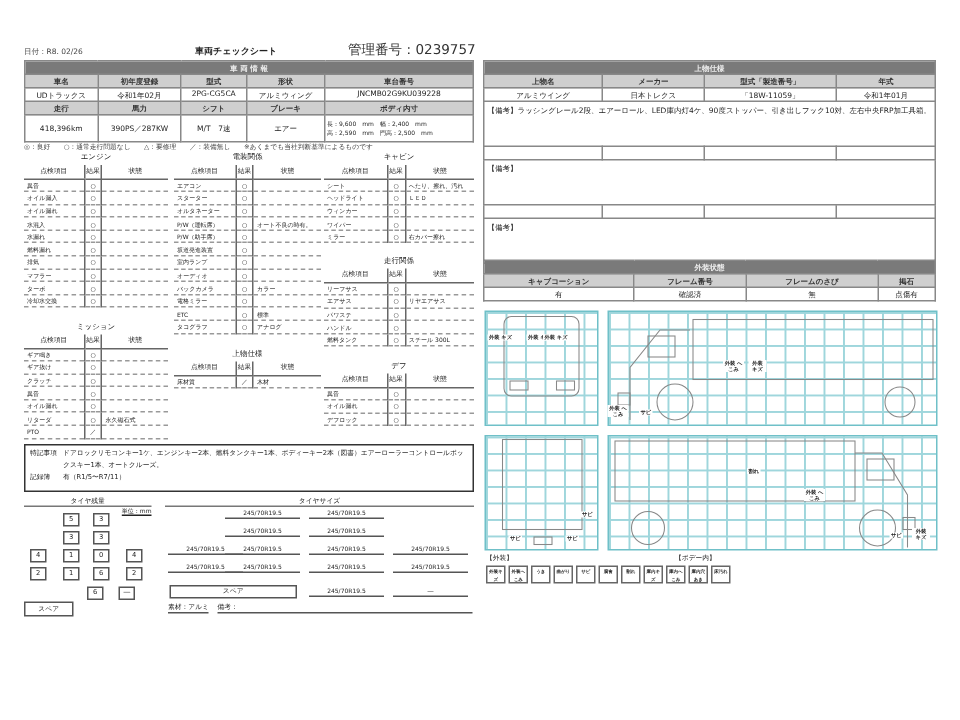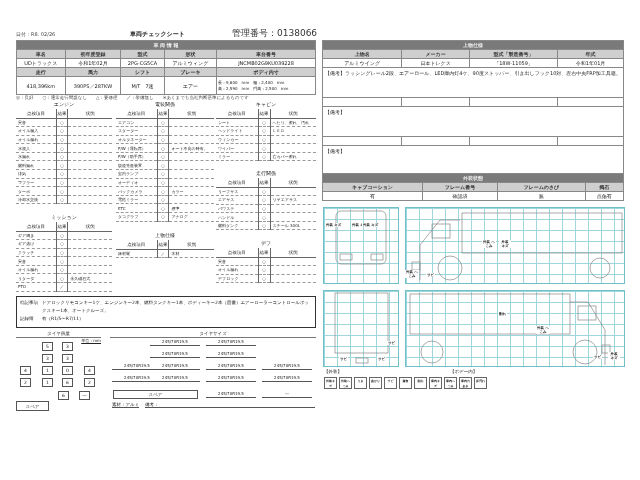--- a/index.html
+++ b/index.html
@@ -31,21 +31,21 @@
 .et td{border:1px solid #888;text-align:center;height:9px;font-size:5px}
 .diag{position:absolute;border:1.5px solid #6fc0c8;background-image:linear-gradient(#9fd6dc 1px,transparent 1px),linear-gradient(90deg,#9fd6dc 1px,transparent 1px);background-size:13px 11px}
 .tag{position:absolute;font-size:3.5px;font-weight:bold;background:#fff;padding:0 1px;line-height:4px;text-align:center}
 .lbox{position:absolute;top:377px;width:13px;height:12px;border:1px solid #666;font-size:3px;font-weight:bold;text-align:center;line-height:5px;padding-top:1px}
 </style>
 </head>
 <body>
 
 <div class="abs date">日付：R8. 02/26</div>
 <div class="abs doc-title">車両チェックシート</div>
-<div class="abs mgmt">管理番号：0138066</div>
+<div class="abs mgmt">管理番号：0239757</div>
 
 <table class="abs vt">
 <tbody>
       <tr>
         <td colspan="6" class="hdr">車 両 情 報</td>
       </tr>
 <tr class="sub">
         <td>車名</td>
         <td>初年度登録</td>
         <td>型式</td>

